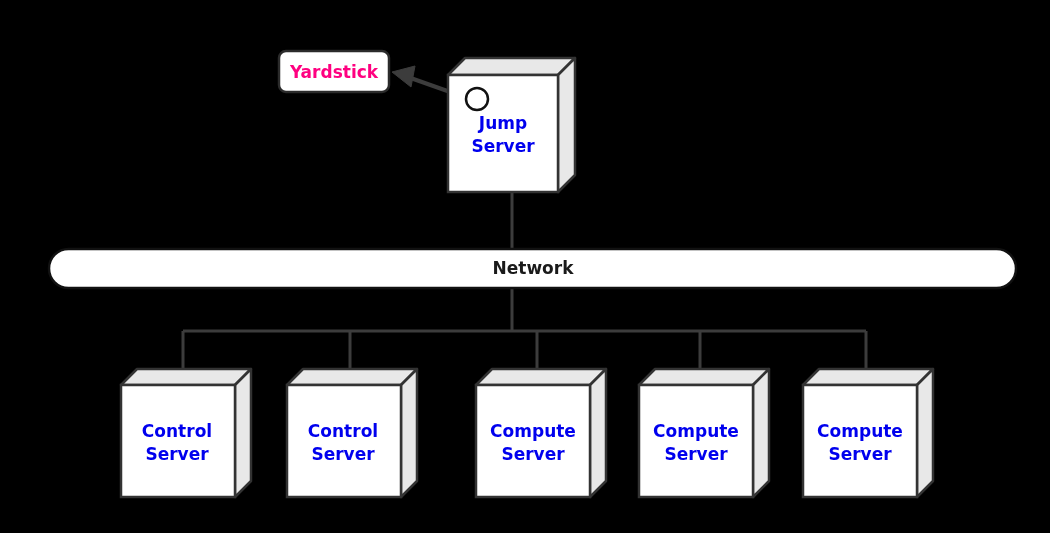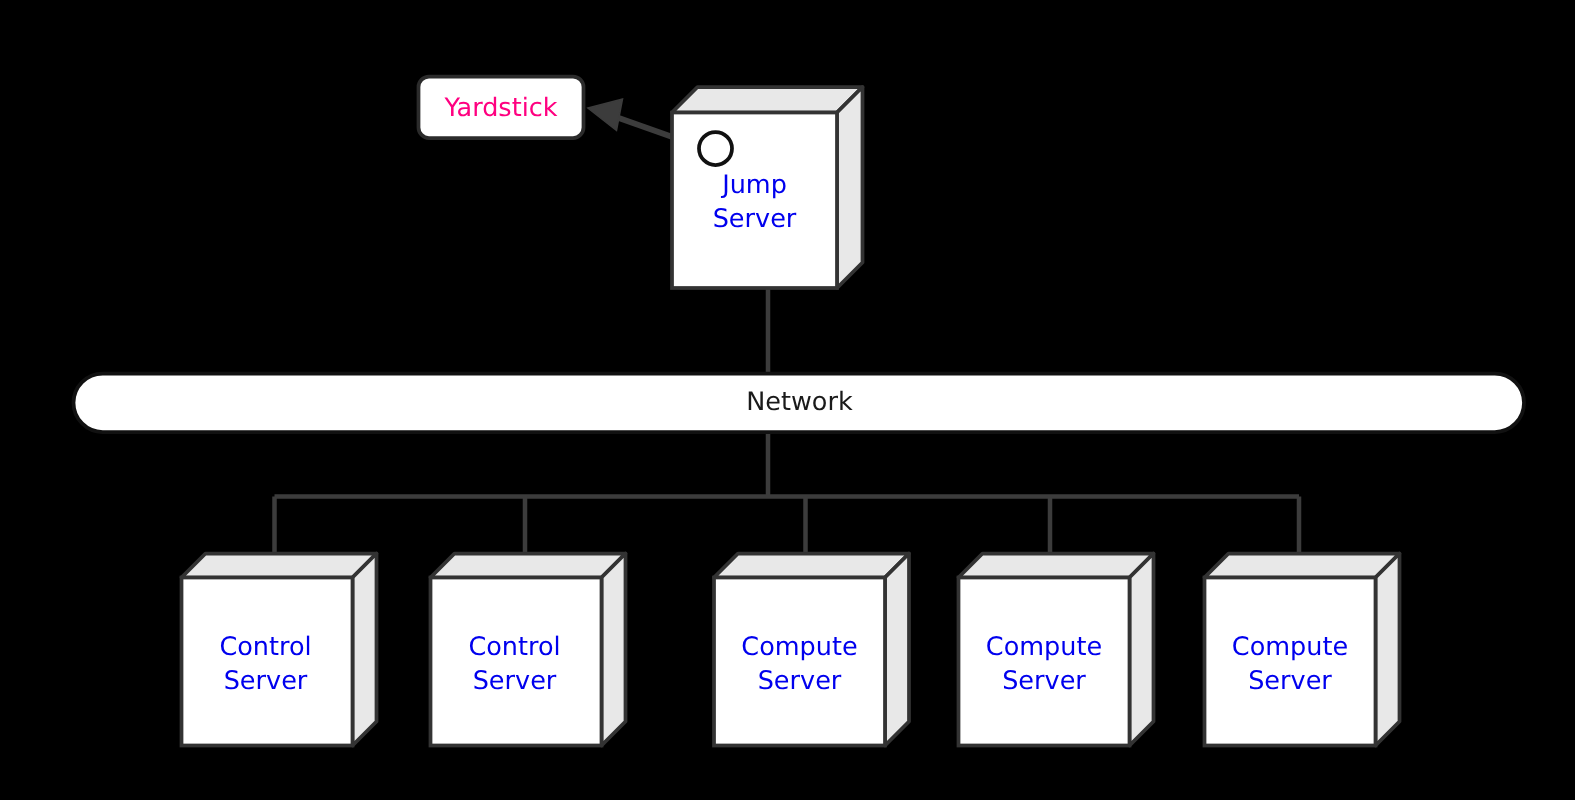--- a/index.html
+++ b/index.html
@@ -9,20 +9,21 @@
   }
   body {
     font-family: "DejaVu Sans", sans-serif;
   }
   #diagram-canvas {
     position: relative;
     width: 1050px;
     height: 533px;
     background: #000000;
     overflow: hidden;
+    font-weight: bold;
   }
   #diagram-svg {
     position: absolute;
     top: 0;
     left: 0;
     width: 1050px;
     height: 533px;
   }
   .node-label {
     font-family: "DejaVu Sans", sans-serif;

